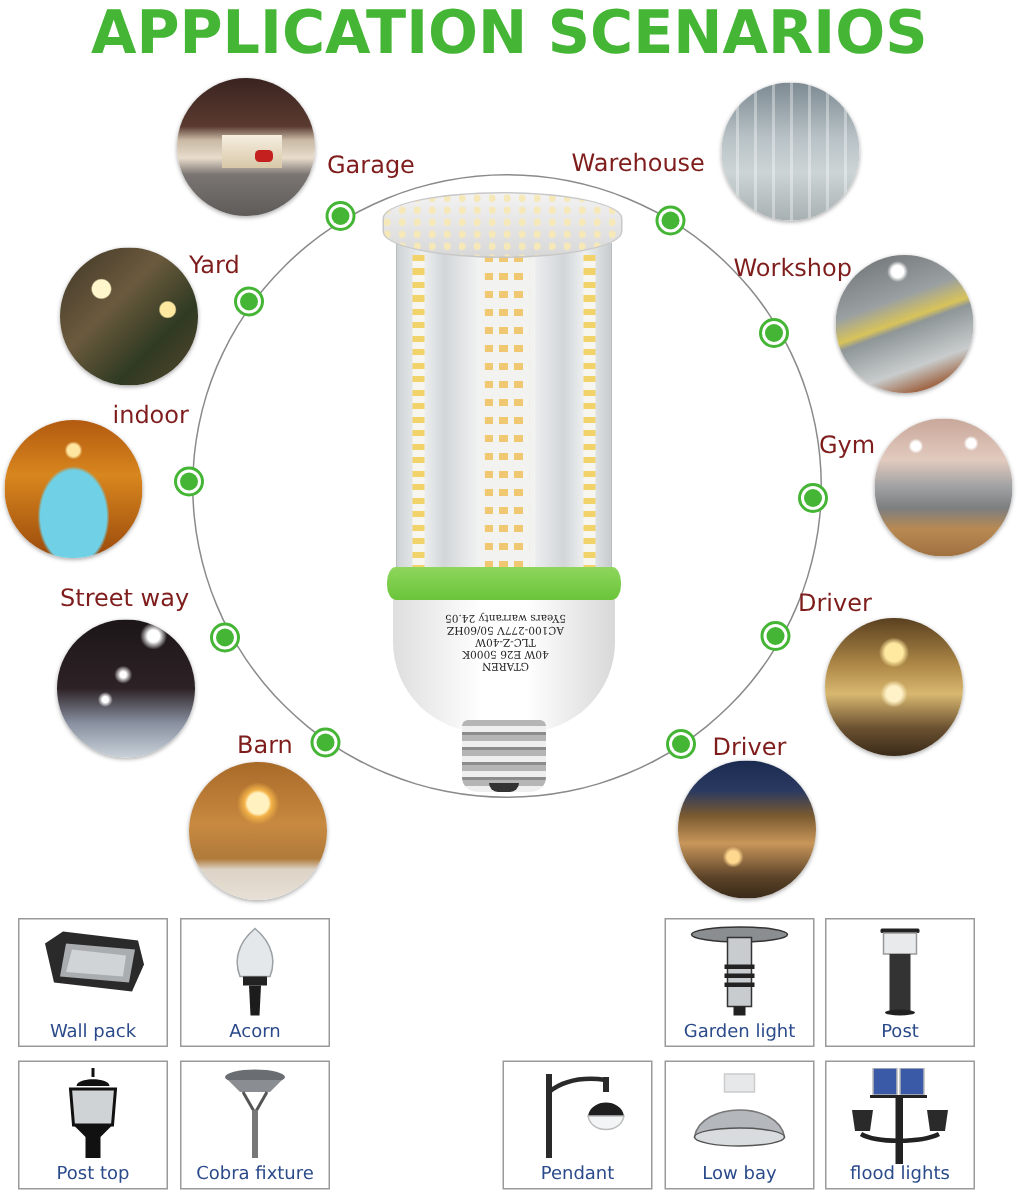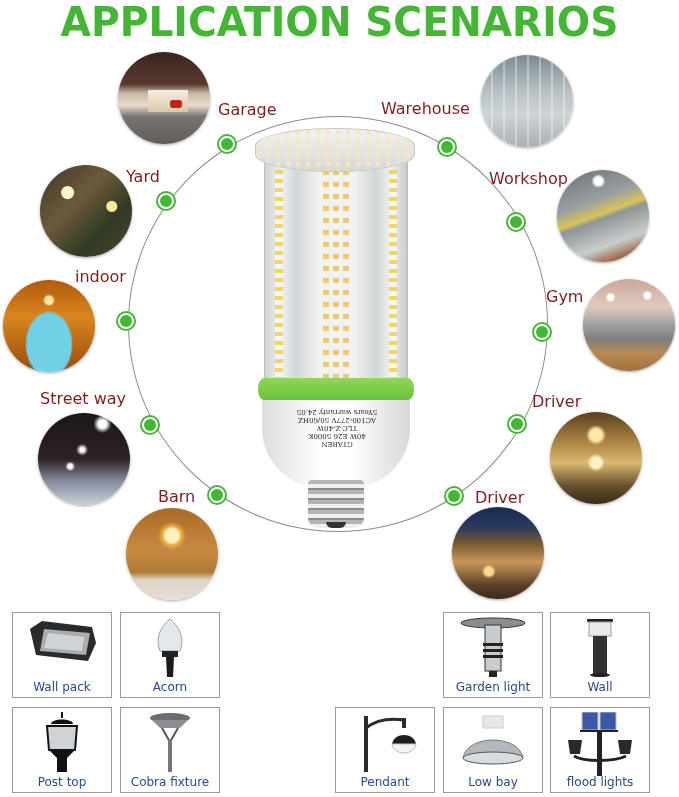--- a/index.html
+++ b/index.html
@@ -221,21 +221,21 @@
   </div>
   <div class="cell" style="left:538px;top:0px">
     <div class="art">
         <svg width="50" height="62" viewBox="0 0 50 62">
           <rect x="12" y="2" width="26" height="3" rx="1" fill="#222"></rect>
           <rect x="14" y="5" width="22" height="14" fill="#e8eaec" stroke="#999"></rect>
           <rect x="18" y="19" width="14" height="38" fill="#333"></rect>
           <ellipse cx="25" cy="58" rx="10" ry="2" fill="#222"></ellipse>
         </svg>
       </div>
-    <div class="cap-label">Wall</div>
+    <div class="cap-label">Post</div>
   </div>
 
   <div class="cell" style="left:0px;top:95px">
     <div class="art">
         <svg width="50" height="62" viewBox="0 0 50 62">
           <rect x="24" y="0" width="2" height="6" fill="#111"></rect>
           <path d="M14 12 C14 6 36 6 36 12 Z" fill="#111"></path>
           <path d="M10 14 L40 14 L38 38 L12 38 Z" fill="#cfd3d6" stroke="#111" stroke-width="2"></path>
           <path d="M12 38 L38 38 L30 46 L20 46 Z" fill="#111"></path>
           <rect x="20" y="46" width="10" height="14" fill="#111"></rect>

